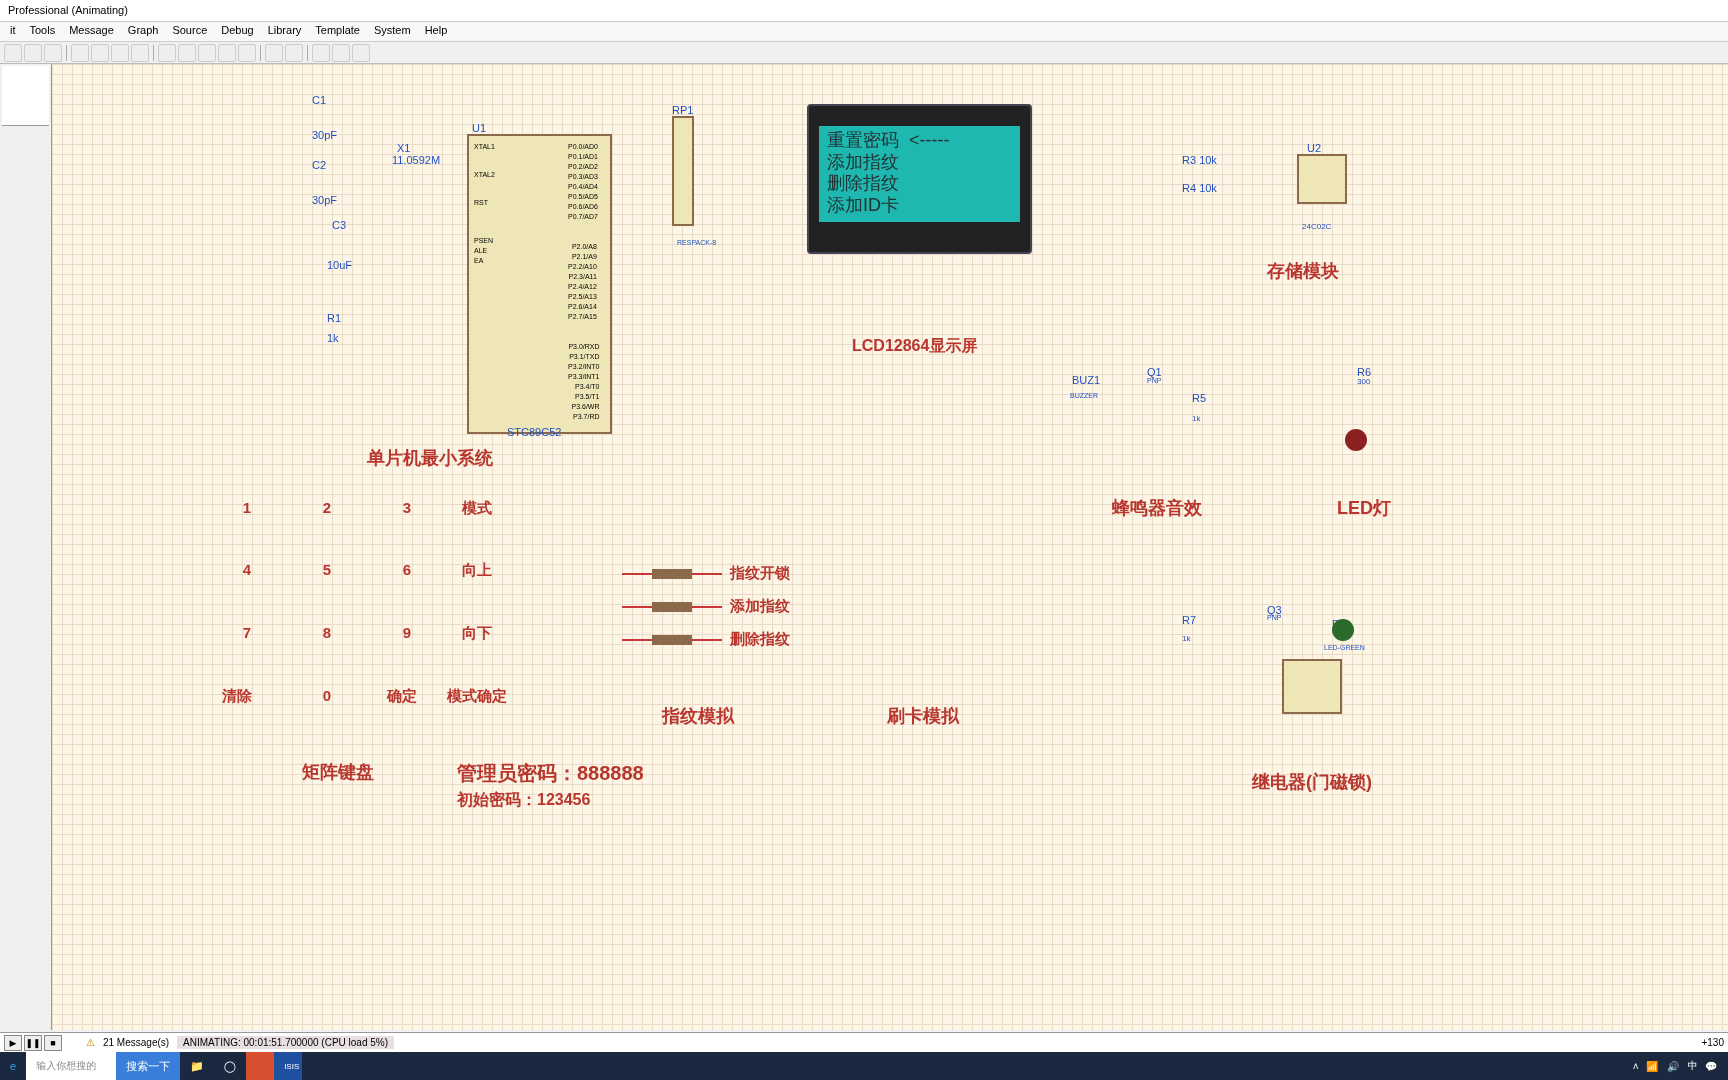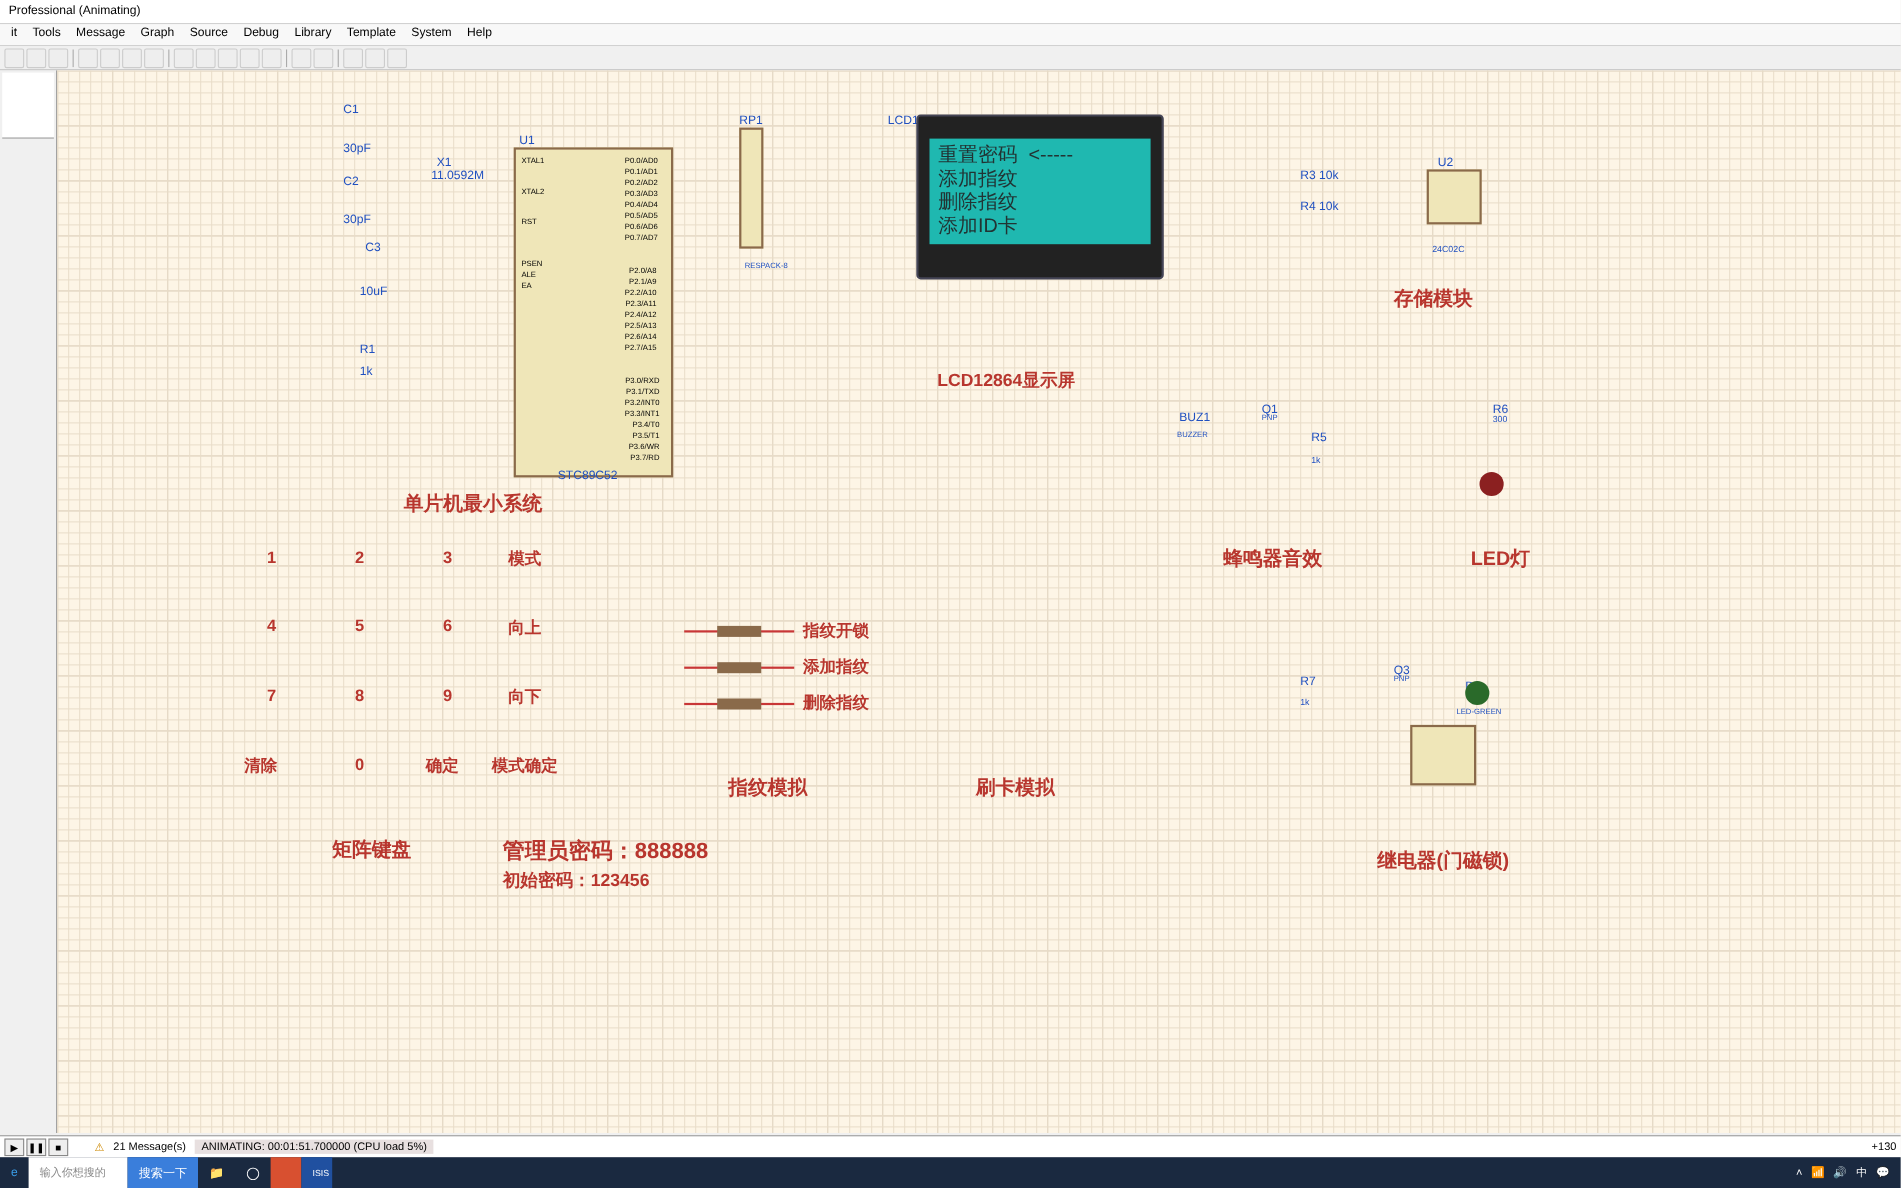--- a/index.html
+++ b/index.html
@@ -16,21 +16,21 @@
 .grid { position:absolute; inset:0; background-image:
   linear-gradient(#e8dcc8 1px,transparent 1px),
   linear-gradient(90deg,#e8dcc8 1px,transparent 1px),
   linear-gradient(#d8ccb8 1px,transparent 1px),
   linear-gradient(90deg,#d8ccb8 1px,transparent 1px);
   background-size:10px 10px,10px 10px,50px 50px,50px 50px; }
 .watermark { position:absolute; top:10px; left:350px; font-size:34px; color:#3aa676; font-weight:500; opacity:.85; }
 .chip { position:absolute; background:#efe6b8; border:2px solid #8a6a4a; }
 .pinrow { position:absolute; display:flex; flex-direction:column; font-size:7px; line-height:10px; }
 .pinlab { padding:0 2px; white-space:nowrap; }
-.lcd { position:absolute; left:781px; top:40px; width:225px; height:150px; background:#222; border:2px solid #445; border-radius:4px; padding:20px 10px 30px; }
+.lcd { position:absolute; left:755px; top:40px; width:225px; height:150px; background:#222; border:2px solid #445; border-radius:4px; padding:20px 10px 30px; }
 .lcd-screen { width:100%; height:100%; background:#1fb8b0; color:#233; font-size:18px; font-family:monospace; padding:4px 8px; line-height:1.2; }
 .keypad { position:absolute; left:135px; top:405px; }
 .key { position:absolute; font-size:15px; font-weight:bold; color:#b8362e; text-align:center; width:60px; }
 .status { position:absolute; bottom:28px; left:0; right:0; height:20px; background:#fff; border-top:1px solid #999; display:flex; align-items:center; font-size:10px; gap:8px; padding:0 4px; }
 .simctrl { display:flex; gap:2px; }
 .simbtn { width:18px; height:16px; border:1px solid #888; background:#eee; display:flex; align-items:center; justify-content:center; font-size:9px; }
 .taskbar { position:absolute; bottom:0; left:0; right:0; height:28px; background:#1a2940; display:flex; align-items:center; }
 .tb-item { height:100%; padding:0 10px; display:flex; align-items:center; color:#fff; font-size:11px; }
 .tb-blue { background:#3a7edb; }
 .tray { margin-left:auto; color:#fff; font-size:10px; padding:0 10px; display:flex; gap:8px; align-items:center; }

